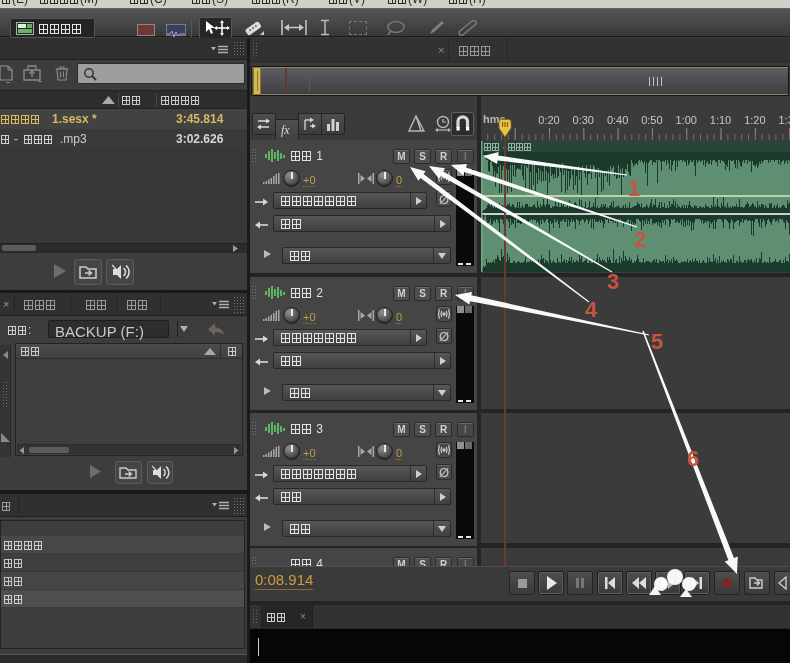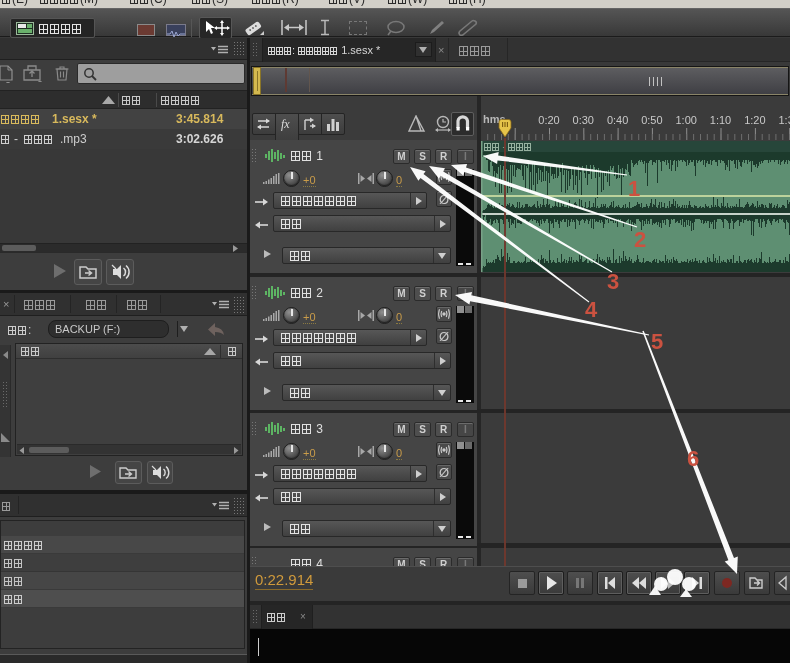--- a/index.html
+++ b/index.html
@@ -199,21 +199,21 @@
   <div class="ab" style="left:160px;top:2px;width:1px;height:18px;background:#242424"></div>
   <svg class="ab" style="left:212px;top:7px" width="18" height="9">
         <path d="M0,2 L5,2 L2.5,5.5 Z" fill="#b0b0b0"></path>
         <g stroke="#b0b0b0" stroke-width="1.3">
           <path d="M7,1.5 L17,1.5 M7,4.5 L17,4.5 M7,7.5 L17,7.5"></path>
         </g>
       </svg>
   <div class="ab grip" style="left:233px;top:3px;width:13px;height:17px"></div>
  </div>
  <span class="ab" style="left:8px;top:30px;font-size:12px;color:#cccccc"><span class="s"><i></i><i></i></span>:</span>
- <div class="ab" style="left:48px;top:27px;width:121px;height:18px;background:#2e2e2e;border:1px solid #1e1e1e;border-radius:8px;color:#c8c8c8;font-size:11px">
+ <div class="ab" style="left:48px;top:27px;width:121px;height:18px;background:#2e2e2e;border:1px solid #1e1e1e;border-radius:2px;color:#c8c8c8;font-size:15px">
    <span class="ab" style="left:6px;top:2px">BACKUP (F:)</span>
    <div class="ab" style="left:128px;top:0px;width:15px;height:16px;border-left:1px solid #1e1e1e"></div>
       <div class="ab tri-d" style="left:131px;top:5px"></div>
  </div>
  <svg class="ab" style="left:206px;top:29px" width="20" height="15">
       <path d="M9,1 L2,7.5 L9,14 L9,10 Q15,10 18,13 Q17,6 9,5 Z" fill="#6e625e"></path>
     </svg>
 
  <div class="ab" style="left:0;top:52px;width:11px;height:112px;background:#343434;border-right:1px solid #2a2a2a">
    <svg class="ab" style="left:2px;top:6px" width="8" height="8">
@@ -290,25 +290,20 @@
  <div class="ab" style="left:0;top:160px;width:247px;height:1px;background:#5a5a5a"></div>
 </div>
 <div class="ab" style="left:0;top:655px;width:247px;height:8px;background:#2a2a2a"></div>
 
 <div class="ab" style="left:247px;top:38px;width:3px;height:625px;background:#1a1a1a"></div>
 
 <div class="ab" style="left:250px;top:38px;width:540px;height:625px;background:#393939">
 
  <div class="ab" style="left:0;top:0;width:540px;height:24px;background:#323232;border-bottom:1px solid #262626">
   <div class="ab grip2" style="left:2px;top:4px;width:7px;height:16px"></div>
-  <div class="ab" style="left:12px;top:0;width:174px;height:24px;background:#262626;border-left:1px solid #1f1f1f;border-right:1px solid #1f1f1f">
-    <span class="ab xs" style="left:5px;top:6px;font-size:11px;color:#d6d6d6"><i></i><i></i><i></i>: <i></i><i></i><i></i><i></i><i></i> 1.sesx *</span>
-    <div class="ab" style="left:152px;top:4px;width:17px;height:15px;background:#303030;border:1px solid #1c1c1c"></div>
-        <div class="ab tri-d" style="left:156px;top:9px"></div>
-  </div>
   <span class="ab" style="left:188px;top:6px;font-size:11px;color:#8a8a8a">×</span>
   <div class="ab" style="left:198px;top:0px;width:1px;height:24px;background:#262626"></div>
   <span class="ab tabt" style="left:209px;top:6px"><i></i><i></i><i></i></span>
   <div class="ab" style="left:257px;top:0px;width:1px;height:24px;background:#262626"></div>
  </div>
 
  <div class="ab" style="left:1px;top:28px;width:538px;height:30px;background:#151515">
    <div class="ab" style="left:1px;top:1px;width:536px;height:28px;background:linear-gradient(#5d5d60,#3f3f44);border-top:1.5px solid #8a8468;border-bottom:1.5px solid #8a8468">
      <div class="ab" style="left:33px;top:0;width:2px;height:24px;background:#5e3a33"></div>
      <div class="ab" style="left:57px;top:0;width:1px;height:24px;background:#62564e"></div>
@@ -327,21 +322,21 @@
   <div class="ab" style="left:2px;top:17px;width:93px;height:22px">
     <div class="ab" style="left:0;top:0;width:24px;height:22px;background:linear-gradient(#4e4e4e,#3c3c3c);border:1px solid #242424;border-radius:2px 0 0 2px"><svg width="22" height="20">
             <g stroke="#d8d8d8" stroke-width="1.5" fill="none">
               <path d="M5,7 L16,7 M5,13 L16,13"></path>
             </g>
             <g fill="#d8d8d8">
               <path d="M17,7 L13,4.5 L13,9.5 Z"></path>
               <path d="M4,13 L8,10.5 L8,15.5 Z"></path>
             </g>
           </svg></div>
-    <div class="ab" style="left:23px;top:0;width:24px;height:32px;background:linear-gradient(#4e4e4e,#3c3c3c);border:1px solid #242424">
+    <div class="ab" style="left:23px;top:6px;width:24px;height:32px;background:linear-gradient(#4e4e4e,#3c3c3c);border:1px solid #242424">
           <span style="position:absolute;left:5px;top:3px;font-size:12px;font-style:italic;color:#ddd;font-family:'Liberation Serif',serif">fx</span>
         </div>
     <div class="ab" style="left:46px;top:0;width:24px;height:22px;background:linear-gradient(#4e4e4e,#3c3c3c);border:1px solid #242424"><svg width="22" height="20">
             <g stroke="#d0d0d0" stroke-width="1.4" fill="none">
               <path d="M6,16 L6,6 M6,6 L12,6"></path>
               <path d="M11,12 L16,12"></path>
             </g>
             <g fill="#d0d0d0">
               <path d="M15,6 L11,3.5 L11,8.5 Z"></path>
               <path d="M17,12 L13,9.5 L13,14.5 Z"></path>
@@ -703,21 +698,21 @@
 
 <div class="ab" style="left:504px;top:138px;width:2px;height:428px;background:rgba(112,56,45,0.95)"></div>
 <svg class="ab" style="left:498px;top:119px" width="14" height="19">
     <path d="M1,3 Q1,0.5 3.5,0.5 L10.5,0.5 Q13,0.5 13,3 L13,9 L7,18 L1,9 Z" fill="#e6c44a" stroke="#8a6a1a" stroke-width="0.8"></path>
     <g stroke="#7a5a10" stroke-width="1.1">
       <path d="M4.6,3 L4.6,8 M7,3 L7,8 M9.4,3 L9.4,8"></path>
     </g>
   </svg>
 
 <div class="ab" style="left:250px;top:566px;width:540px;height:35px;background:#3a3a3a;border-top:1px solid #4e4e4e"></div>
-<span class="ab" style="left:255px;top:571px;font-size:15px;color:#d09a3c;border-bottom:1px solid #8a6a2a;padding-bottom:1px">0:22.914</span>
+<span class="ab" style="left:255px;top:571px;font-size:15px;color:#d09a3c;border-bottom:1px solid #8a6a2a;padding-bottom:1px">0:08.914</span>
 <div class="ab tb " style="left:509px;top:571px">
     <div style="margin:7px auto;width:9px;height:9px;background:#9a9a9a"></div>
   </div><div class="ab tb lit" style="left:538px;top:571px"><svg width="24" height="22">
       <path d="M8,4 L18,11 L8,18 Z" fill="#e8e8e8"></path>
     </svg></div><div class="ab tb " style="left:567px;top:571px"><svg width="24" height="22">
       <rect x="8" y="6" width="3" height="10" fill="#777"></rect>
       <rect x="13" y="6" width="3" height="10" fill="#777"></rect>
     </svg></div><div class="ab tb lit" style="left:597px;top:571px"><svg width="24" height="22">
       <rect x="7" y="5" width="2.5" height="12" fill="#ddd"></rect>
       <path d="M17,5 L10,11 L17,17 Z" fill="#ddd"></path>

